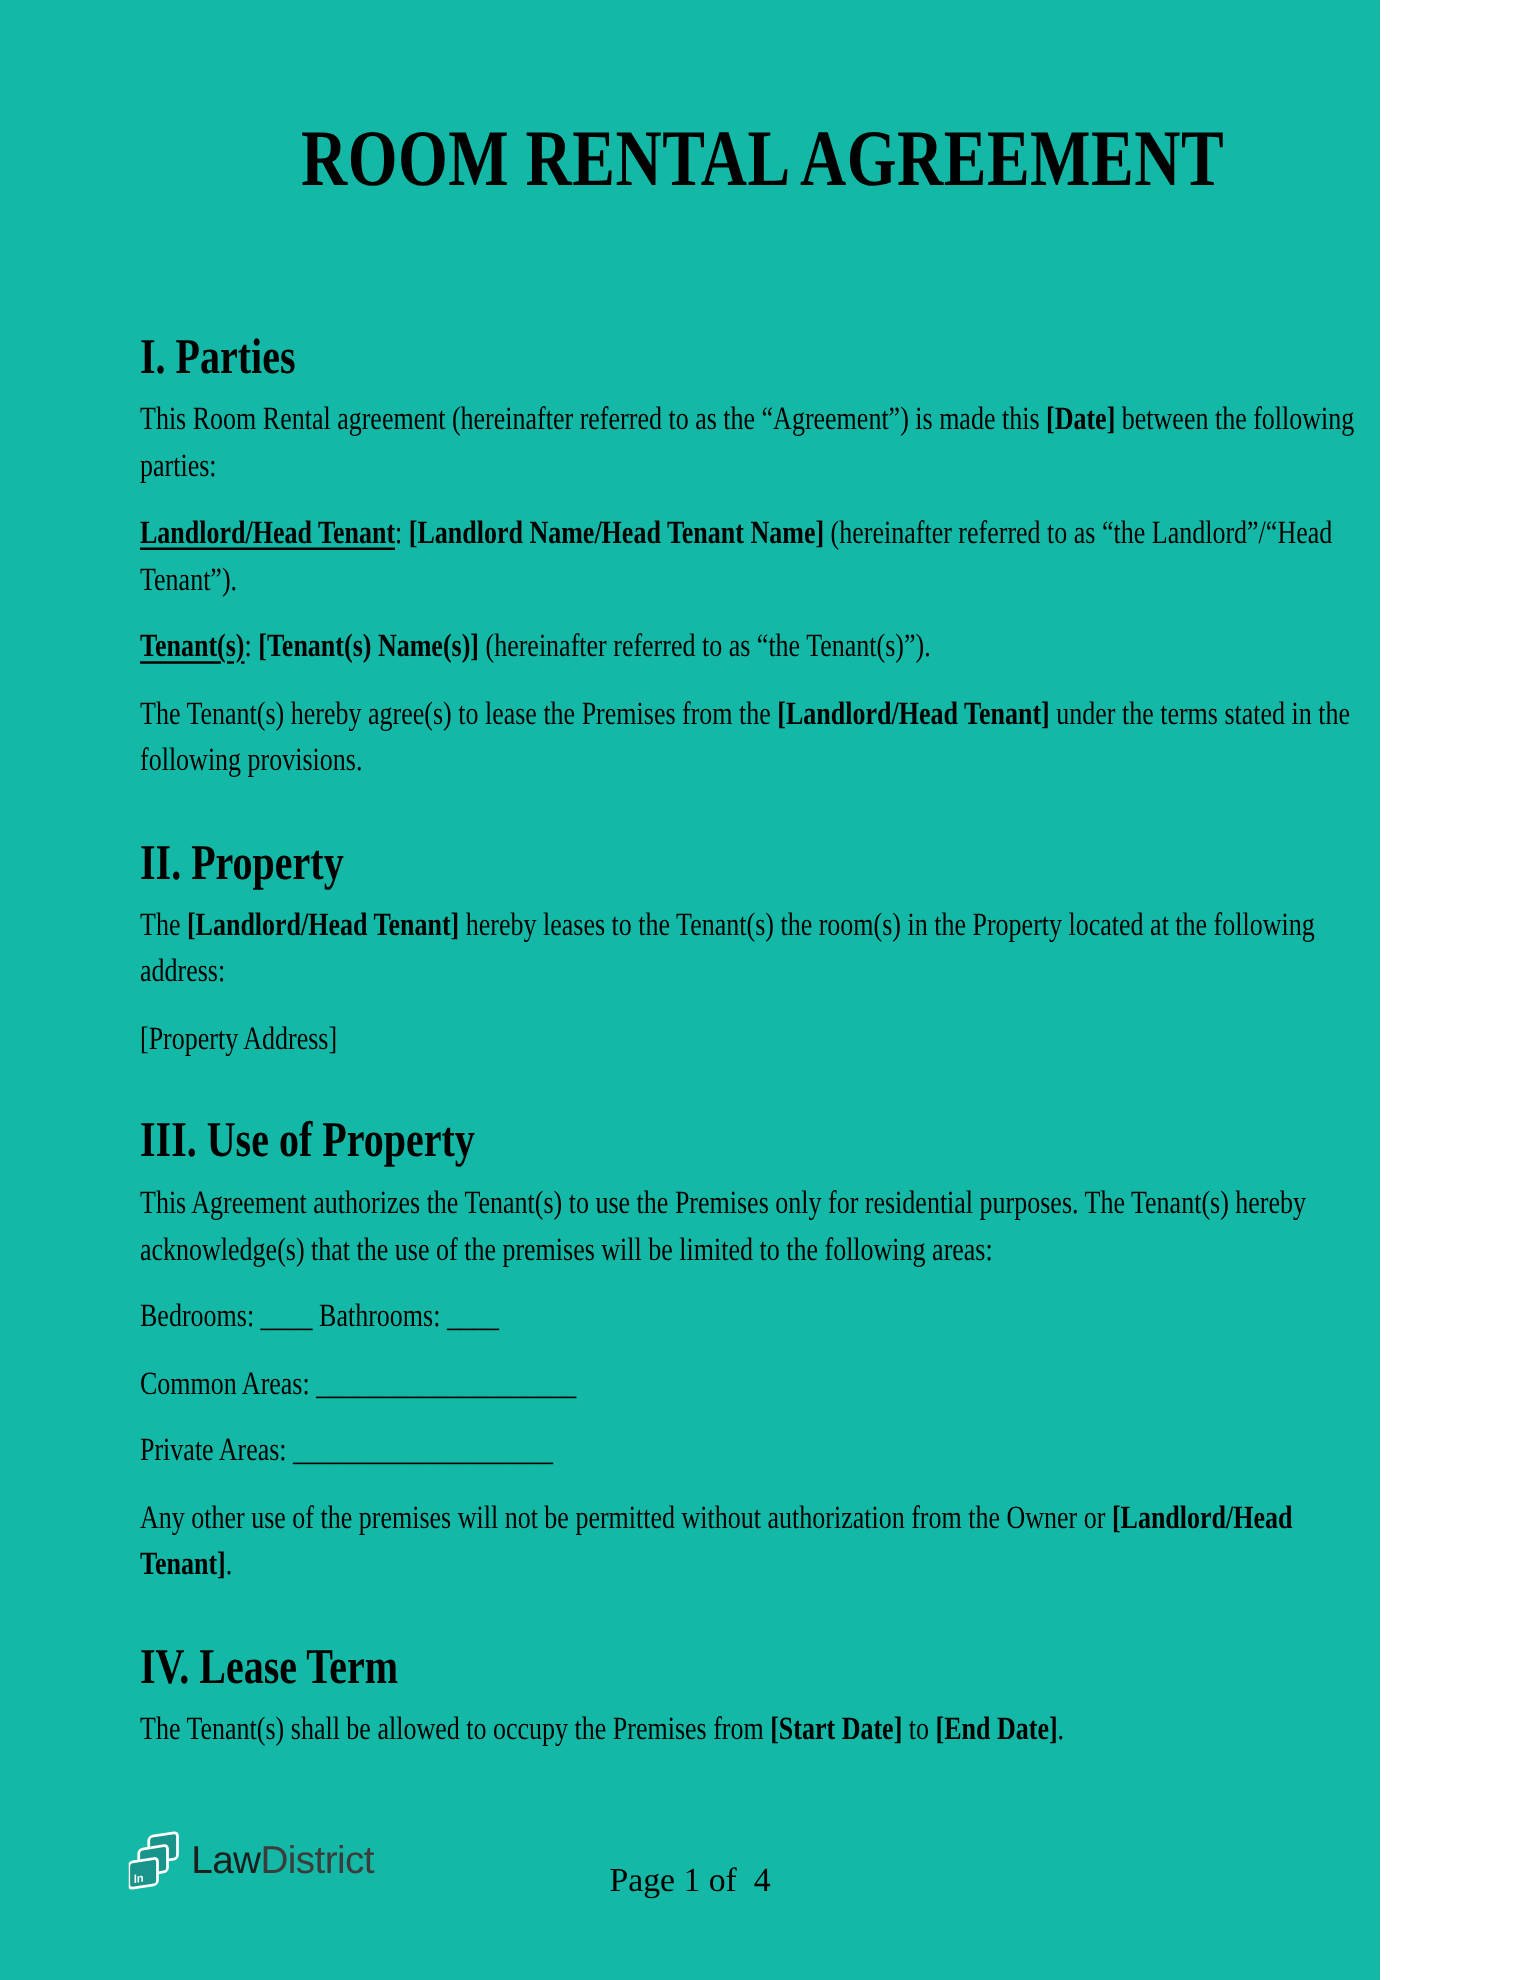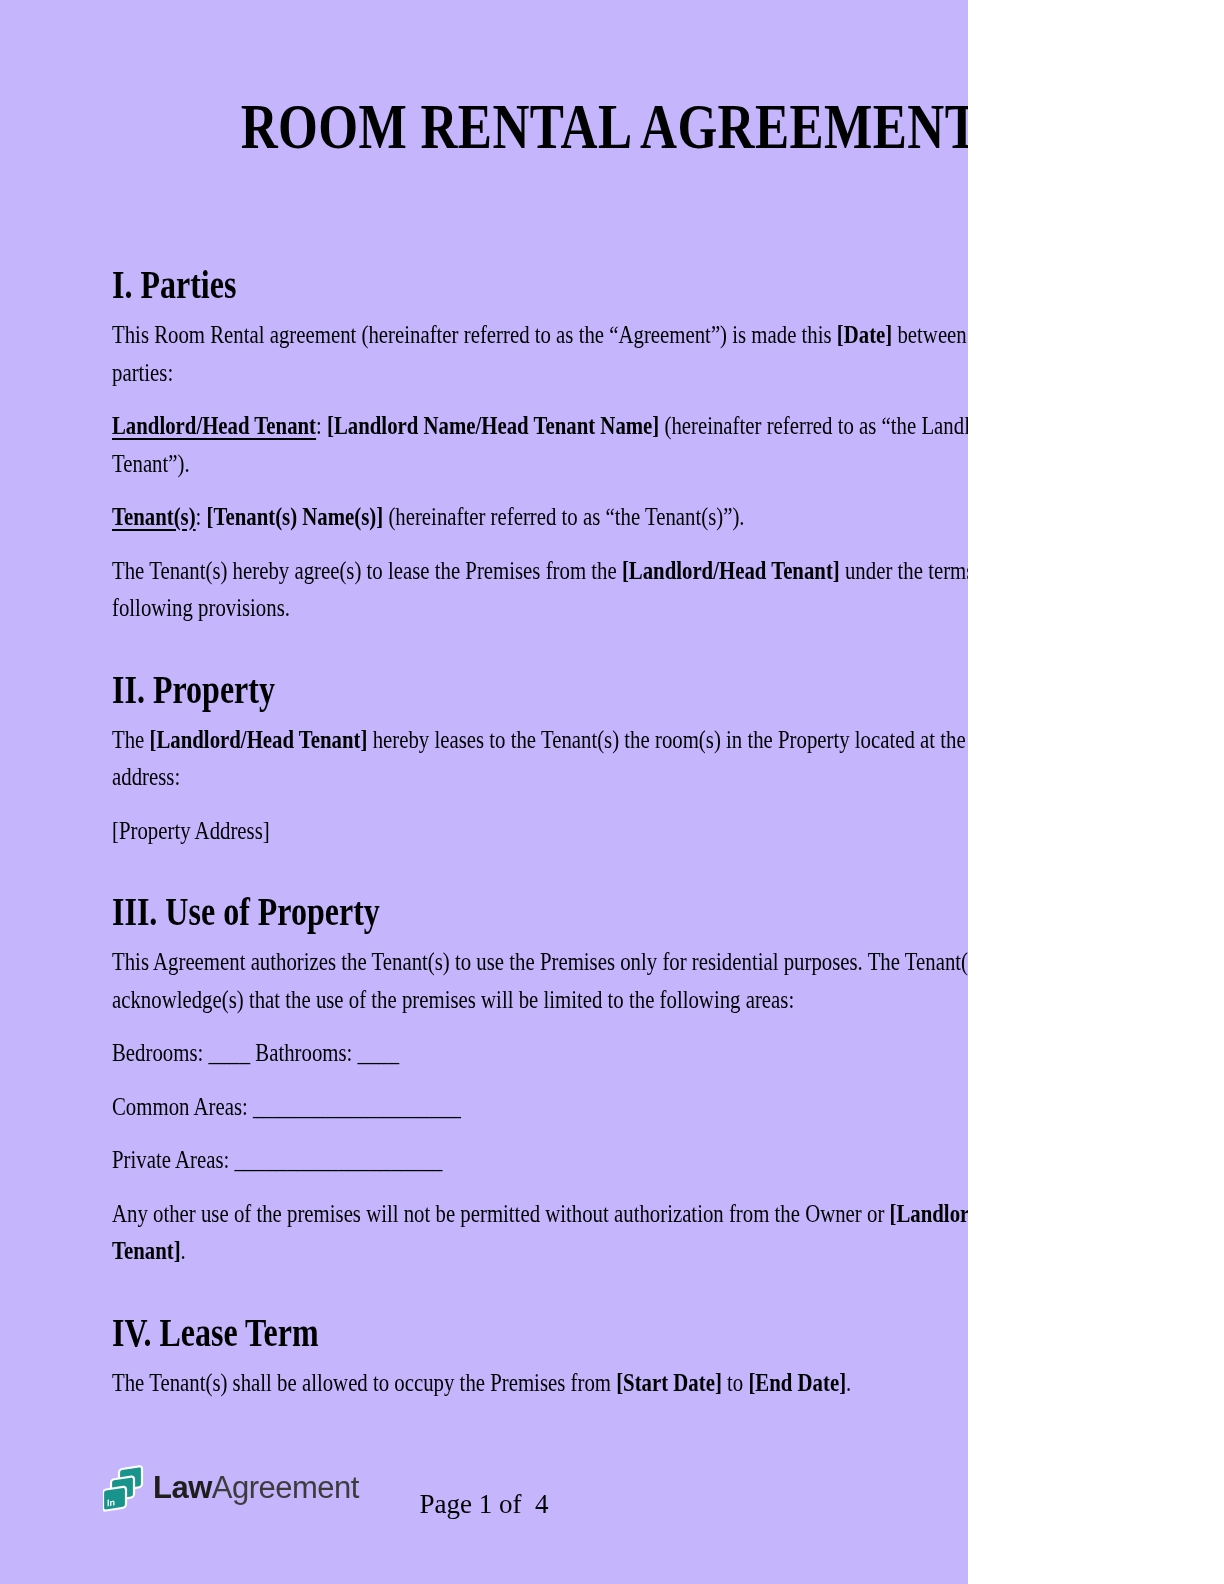--- a/index.html
+++ b/index.html
@@ -1,19 +1,19 @@
 <!DOCTYPE html>
 <html><head>
 <meta charset="utf-8">
 <style>
   html,body{margin:0;padding:0;background:#ffffff;}
   .page{
     position:relative;
-    width:968px;height:1584px;
-    background:#c4b5fd;
+    width:1104px;height:1584px;
+    background:#14b8a6;
     overflow:hidden;
     font-family:"Liberation Serif", serif;
     color:#000000;
   }
   
   .doc{
     width:1530px;
     transform:scaleX(0.8);
     transform-origin:top left;
     padding:0 145px 0 140px;
@@ -45,21 +45,21 @@
     position:absolute;
     left:103px;top:1464px;
     display:flex;align-items:center;gap:8px;
   }
   .logo-text{
     font-family:"Liberation Sans", sans-serif;
     font-size:31px;
     letter-spacing:-0.5px;
     white-space:nowrap;
   }
-  .logo-law{font-weight:bold;color:#1e1e1c;}
+  .logo-law{font-weight:normal;color:#1e1e1c;}
   .logo-district{font-weight:400;color:#3c3c3b;}
   .page-number{
     position:absolute;
     top:1477px;left:0;
     width:100%;
     text-align:center;
     font-size:27px;
     white-space:pre;
     margin-top:12px;
   }
@@ -106,17 +106,17 @@
     <span style="display:inline-block;line-height:0;">
       <svg width="42" height="48" viewBox="0 0 42 48" aria-hidden="true">
         <g transform="skewY(-9)">
           <rect x="16" y="8" width="23" height="21" rx="3" fill="#18948b" stroke="#ffffff" stroke-width="2.2"></rect>
           <rect x="8" y="17" width="23" height="21" rx="3" fill="#18948b" stroke="#ffffff" stroke-width="2.2"></rect>
           <rect x="0" y="26" width="23" height="21" rx="3" fill="#18948b" stroke="#ffffff" stroke-width="2.2"></rect>
           <text x="4" y="43" font-family="Liberation Sans, sans-serif" font-size="9" font-weight="bold" fill="#ffffff">ln</text>
         </g>
       </svg>
     </span>
-    <span class="logo-text"><span class="logo-law">Law</span><span class="logo-district">Agreement</span></span>
+    <span class="logo-text"><span class="logo-law">Law</span><span class="logo-district">District</span></span>
   </div>
 
   <div class="page-number">Page 1 of  4</div>
 </div>
 
 </body></html>

